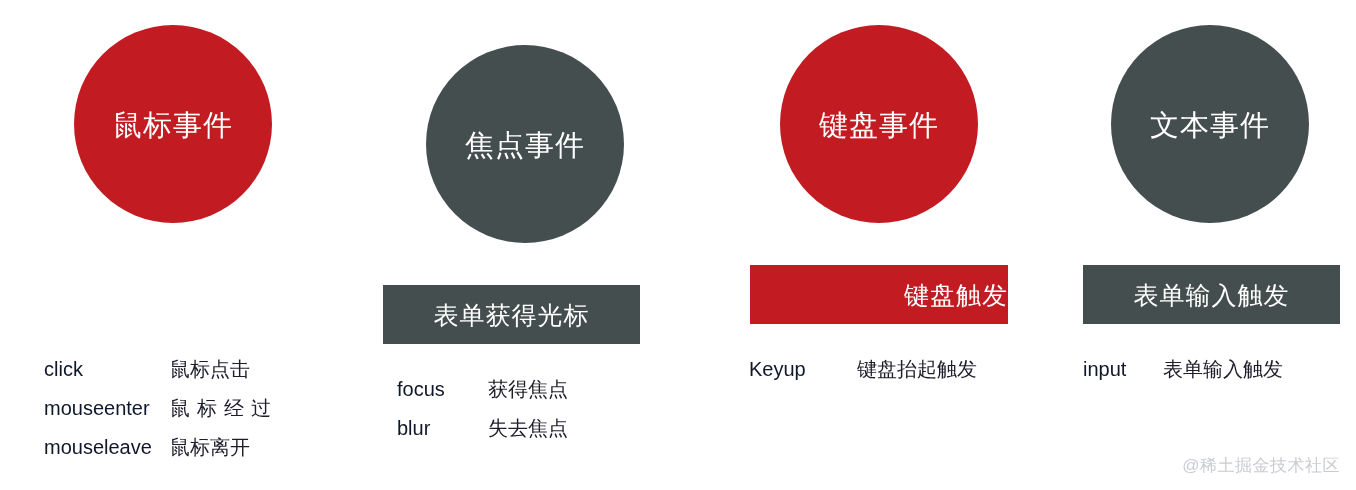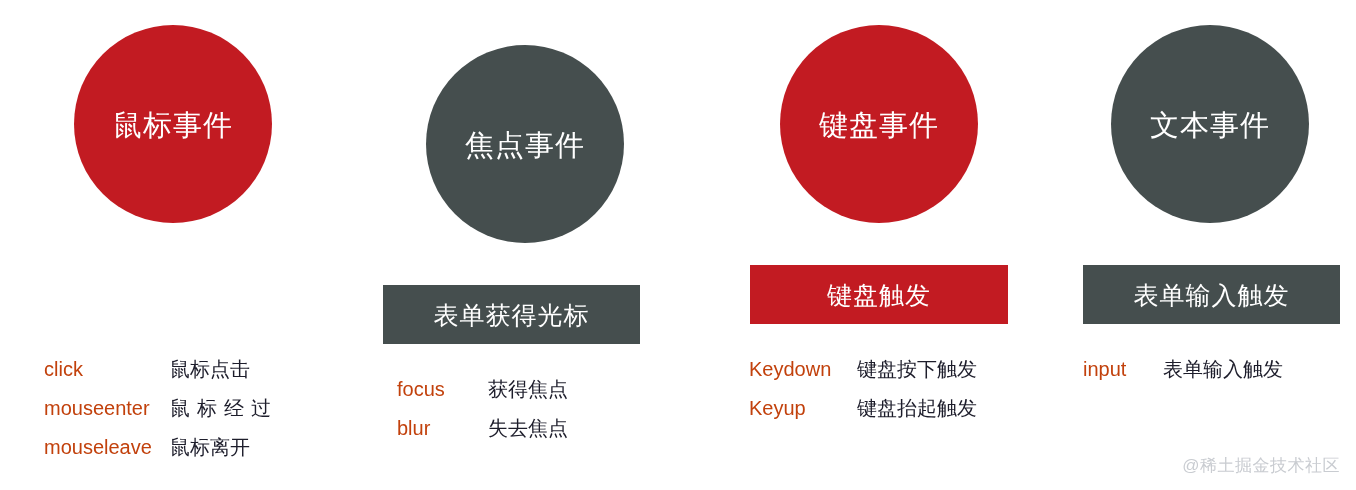--- a/index.html
+++ b/index.html
@@ -92,21 +92,21 @@
   .item {
     display: block;
     white-space: nowrap;
     color: #1d1d2b;
     font-size: 20px;
     line-height: 39px;
     height: 39px;
   }
   .item-code {
     display: inline-block;
-    color: #c2410c;
+    color: #0f172a;
   }
   .item-desc {
     display: inline-block;
     color: #1d1d2b;
   }
 
   
   .col-1 .item-code { width: 126px; }
   .col-2 .item-code { width: 91px; }
   .col-3 .item-code { width: 108px; }
@@ -162,27 +162,24 @@
       <div class="item item-2">
         <span class="item-code">blur</span><span class="item-desc">失去焦点</span>
       </div>
     </div>
   </div>
 
   <div class="column col-3">
     <div class="circle" style="background-color: rgb(194, 27, 34);">
       <span class="circle-label">键盘事件</span>
     </div>
-    <div class="bar" style="background-color: rgb(194, 27, 34);">
+    <div class="bar" style="background-color: rgb(194, 27, 34); justify-content: flex-end;">
       <span class="bar-label">键盘触发</span>
     </div>
     <div class="items">
-      <div class="item item-1">
-        <span class="item-code">Keydown</span><span class="item-desc">键盘按下触发</span>
-      </div>
       <div class="item item-2">
         <span class="item-code">Keyup</span><span class="item-desc">键盘抬起触发</span>
       </div>
     </div>
   </div>
 
   <div class="column col-4">
     <div class="circle" style="background-color: rgb(69, 78, 78);">
       <span class="circle-label">文本事件</span>
     </div>

